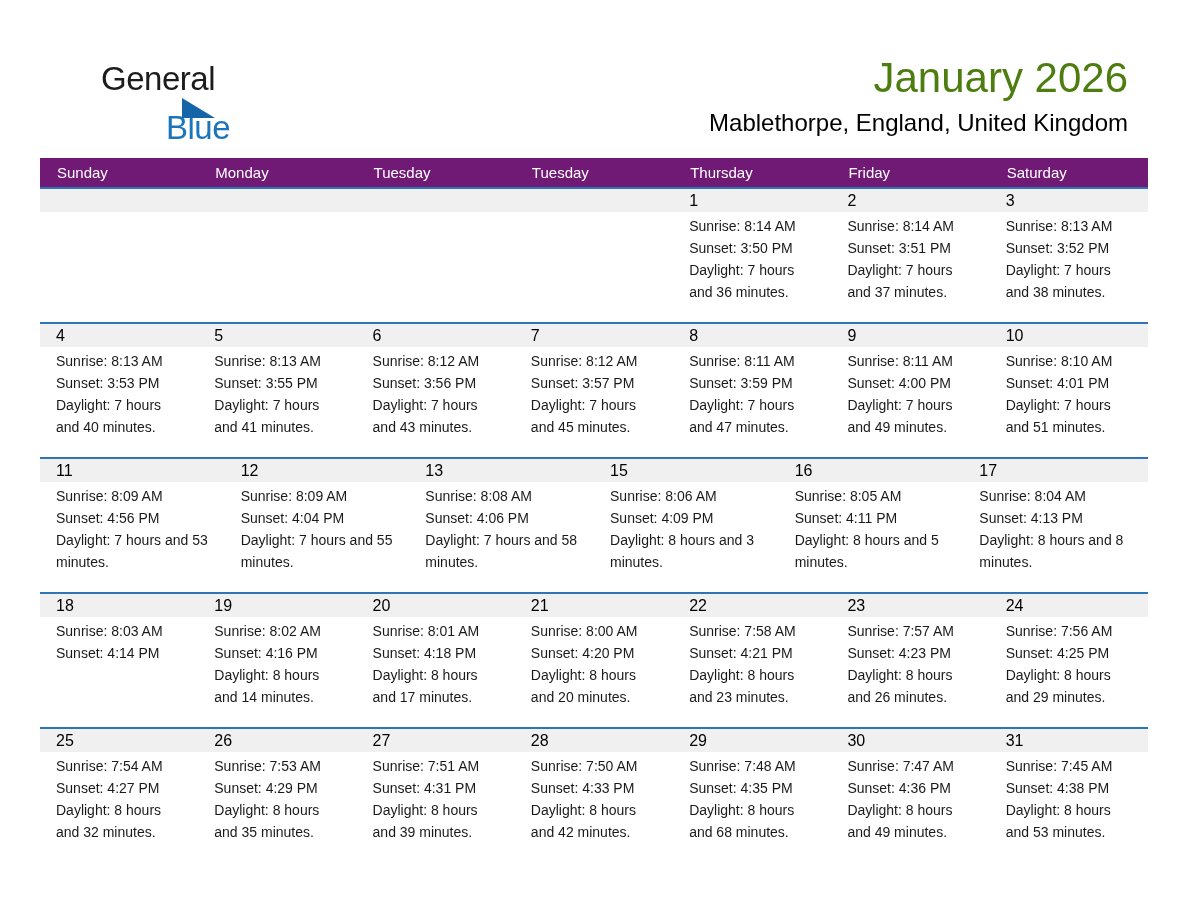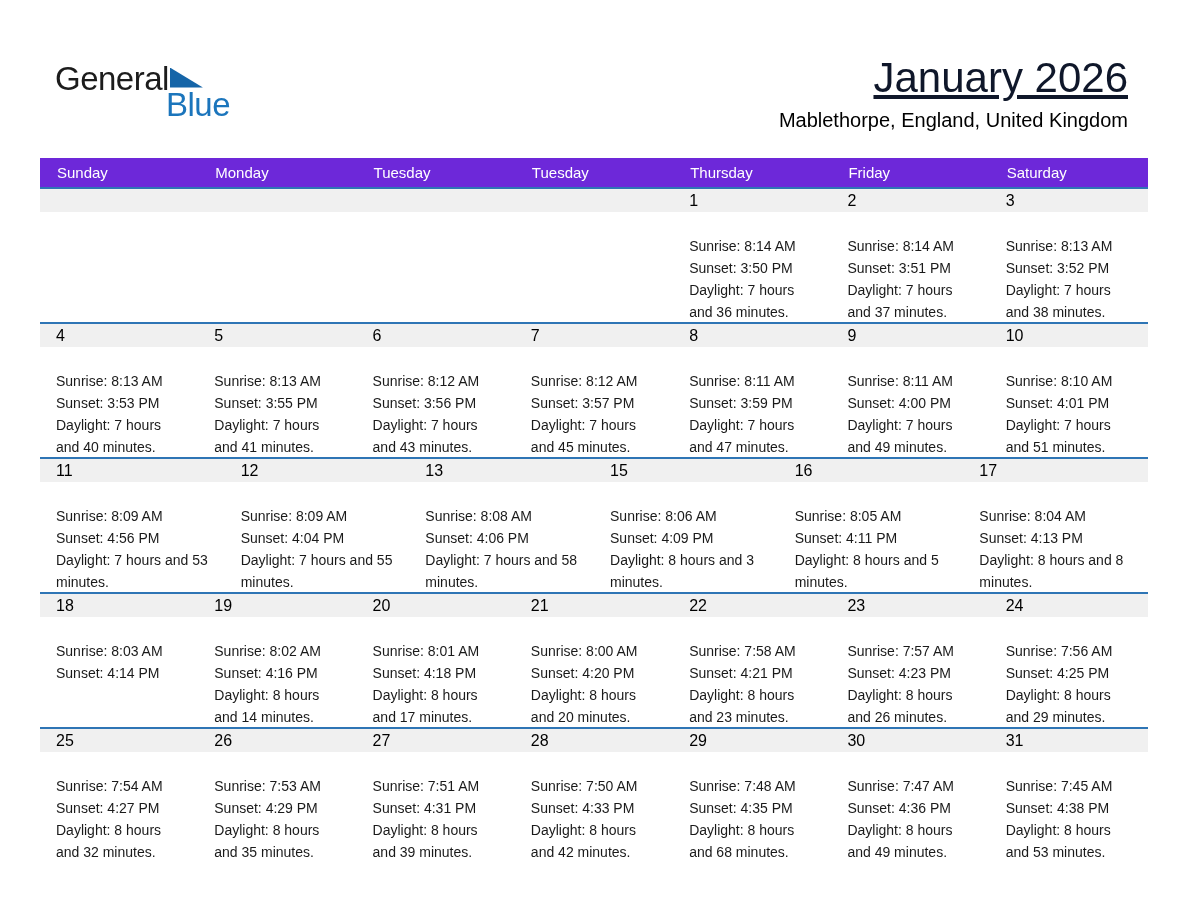--- a/index.html
+++ b/index.html
@@ -1,41 +1,41 @@
 <!DOCTYPE html>
 <html><head>
 <meta charset="utf-8">
 <style>
   * { margin:0; padding:0; box-sizing:border-box; }
   body { background:#fff; font-family:"Liberation Sans", sans-serif; }
   .page { position:relative; width:1188px; height:918px; background:#ffffff; overflow:hidden; }
 
   
   .logo { position:absolute; left:55px; top:60px; width:160px; }
-  .logo-top { display:flex; align-items:center; }
+  .logo-top { display:flex; align-items:flex-end;flex-direction:column; }
   .logo-general { font-size:33px; color:#1c1c1c; letter-spacing:-0.5px; }
   .logo-triangle { width:33px; height:20px; margin-left:1px; margin-bottom:3px;
     background:#1565a8; clip-path:polygon(0 0, 100% 100%, 0 100%); }
   .logo-blue { font-size:33px; color:#1b75bc; margin-left:111px; margin-top:-12px; letter-spacing:-0.5px; }
 
   
   .title-block { position:absolute; right:60px; top:55px; text-align:right; }
-  .month-title { font-size:42px; color:#0f172a; font-weight:400; line-height:46px;text-decoration:underline; }
-  .location { font-size:20px; color:#000; font-weight:400; margin-top:8px; }
+  .month-title { font-size:42px; color:#4d7c0f; font-weight:400; line-height:46px; }
+  .location { font-size:24px; color:#000; font-weight:400; margin-top:8px; }
 
   
   .calendar { position:absolute; left:40px; top:158px; width:1108px; }
-  .weekday-row { display:flex; background:#6d28d9; height:29px; align-items:center; }
+  .weekday-row { display:flex; background:#701a75; height:29px; align-items:center; }
   .weekday-cell { flex:1; padding-left:17px; color:#ffffff; font-size:15px; }
 
   .week-row { display:flex; border-top:2px solid #2e75b5; height:135px; }
   .day-cell { flex:1; }
   .band { height:23px; background:#f0f0f0; padding-left:16px; }
   .day-num { font-size:16px; color:#000; line-height:24px; }
-  .day-info { padding:23px 10px 0 16px; font-size:14px; line-height:22px; color:#1a1a1a; }
+  .day-info { padding:3px 10px 0 16px; font-size:14px; line-height:22px; color:#1a1a1a; }
 </style>
 </head>
 <body>
 
 <div class="page">
 
   <div class="logo">
     <div class="logo-top">
       <span class="logo-general">General</span>
       <span class="logo-triangle"></span>

